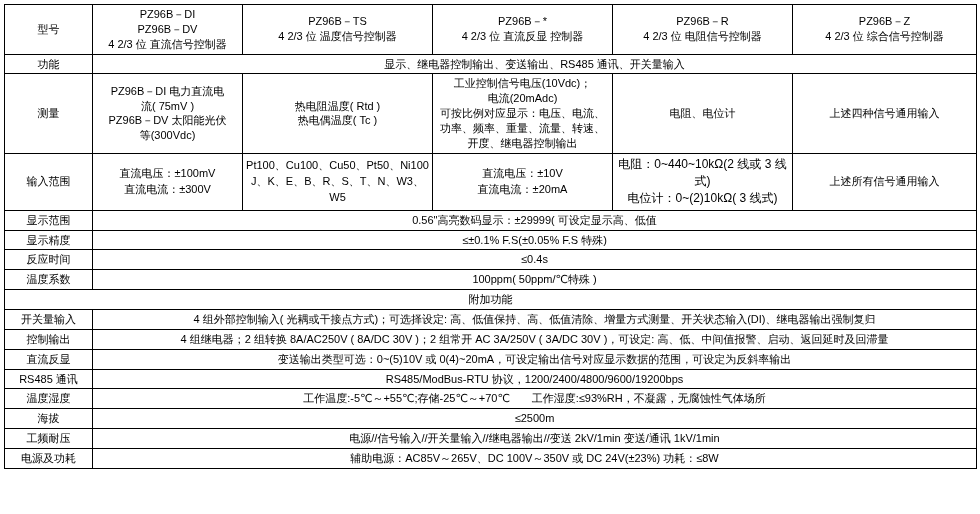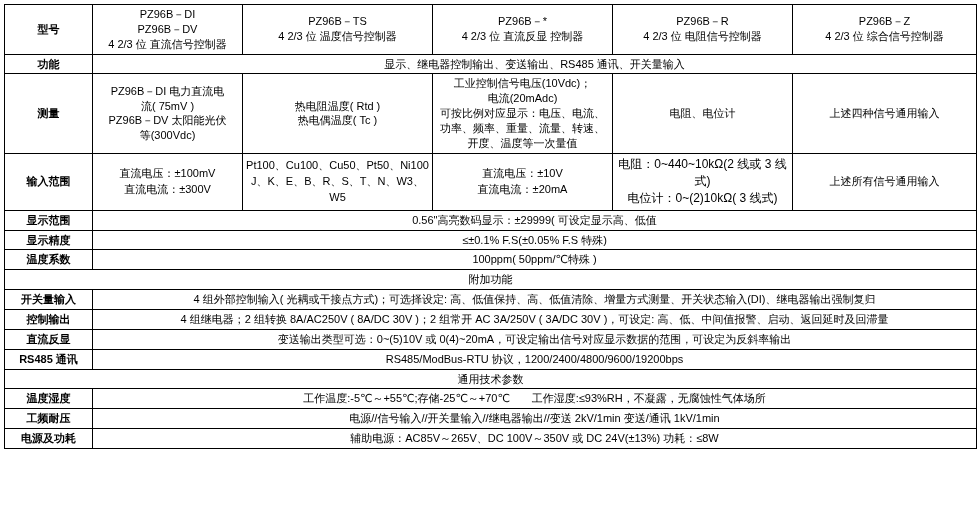--- a/index.html
+++ b/index.html
@@ -23,21 +23,21 @@
   }
   #spec-table td {
     border: 1px solid #000000;
     text-align: center;
     vertical-align: middle;
     padding: 2px 3px;
     line-height: 1.35;
     word-break: break-all;
   }
   td.label {
-    font-weight: bold;
+    font-weight: normal;
     white-space: nowrap;
   }
   .l1 { line-height: 1.45; }
   .small { font-size: 12px; }
   .sect {
     font-weight: normal;
     margin-top: 14px;
   }
   .multi { display: block; }
 </style>
@@ -95,21 +95,21 @@
       </td>
       <td>
         <span class="multi">热电阻温度( Rtd )</span>
         <span class="multi">热电偶温度( Tc )</span>
       </td>
       <td>
         <span class="multi">工业控制信号电压(10Vdc)；</span>
         <span class="multi">电流(20mAdc)</span>
         <span class="multi">可按比例对应显示：电压、电流、</span>
         <span class="multi">功率、频率、重量、流量、转速、</span>
-        <span class="multi">开度、温度等一次量值</span>
+        <span class="multi">开度、继电器控制输出</span>
       </td>
       <td>电阻、电位计</td>
       <td>上述四种信号通用输入</td>
     </tr>
 
     <tr>
       <td class="label">输入范围</td>
       <td>
         <span class="multi l1">直流电压：±100mV</span>
         <span class="multi l1">直流电流：±300V</span>
@@ -132,20 +132,24 @@
     <tr>
       <td class="label">显示范围</td>
       <td colspan="5">0.56"高亮数码显示：±29999( 可设定显示高、低值</td>
     </tr>
 
     <tr>
       <td class="label">显示精度</td>
       <td colspan="5">≤±0.1% F.S(±0.05% F.S 特殊)</td>
     </tr>
 
+    <tr>
+      <td class="label">反应时间</td>
+      <td colspan="5">≤0.4s</td>
+    </tr>
 
     <tr>
       <td class="label">温度系数</td>
       <td colspan="5">100ppm( 50ppm/℃特殊 )</td>
     </tr>
 
     <tr>
       <td colspan="6" class="sect">附加功能</td>
     </tr>
 
@@ -162,34 +166,35 @@
     <tr>
       <td class="label">直流反显</td>
       <td colspan="5">变送输出类型可选：0~(5)10V 或 0(4)~20mA，可设定输出信号对应显示数据的范围，可设定为反斜率输出</td>
     </tr>
 
     <tr>
       <td class="label">RS485 通讯</td>
       <td colspan="5">RS485/ModBus-RTU 协议，1200/2400/4800/9600/19200bps</td>
     </tr>
 
-    <tr>
-      <td colspan="6" class="sect">通用技术参数</td>
-    </tr>
 
     <tr>
       <td class="label">温度湿度</td>
       <td colspan="5">工作温度:-5℃～+55℃;存储-25℃～+70℃　　工作湿度:≤93%RH，不凝露，无腐蚀性气体场所</td>
     </tr>
 
+    <tr>
+      <td class="label">海拔</td>
+      <td colspan="5">≤2500m</td>
+    </tr>
 
 
     <tr>
       <td class="label">工频耐压</td>
       <td colspan="5">电源//信号输入//开关量输入//继电器输出//变送  2kV/1min    变送/通讯  1kV/1min</td>
     </tr>
 
     <tr>
       <td class="label">电源及功耗</td>
-      <td colspan="5">辅助电源：AC85V～265V、DC 100V～350V 或 DC 24V(±13%)    功耗：≤8W</td>
+      <td colspan="5">辅助电源：AC85V～265V、DC 100V～350V 或 DC 24V(±23%)    功耗：≤8W</td>
     </tr>
   </tbody>
 </table>
 
 </body></html>

